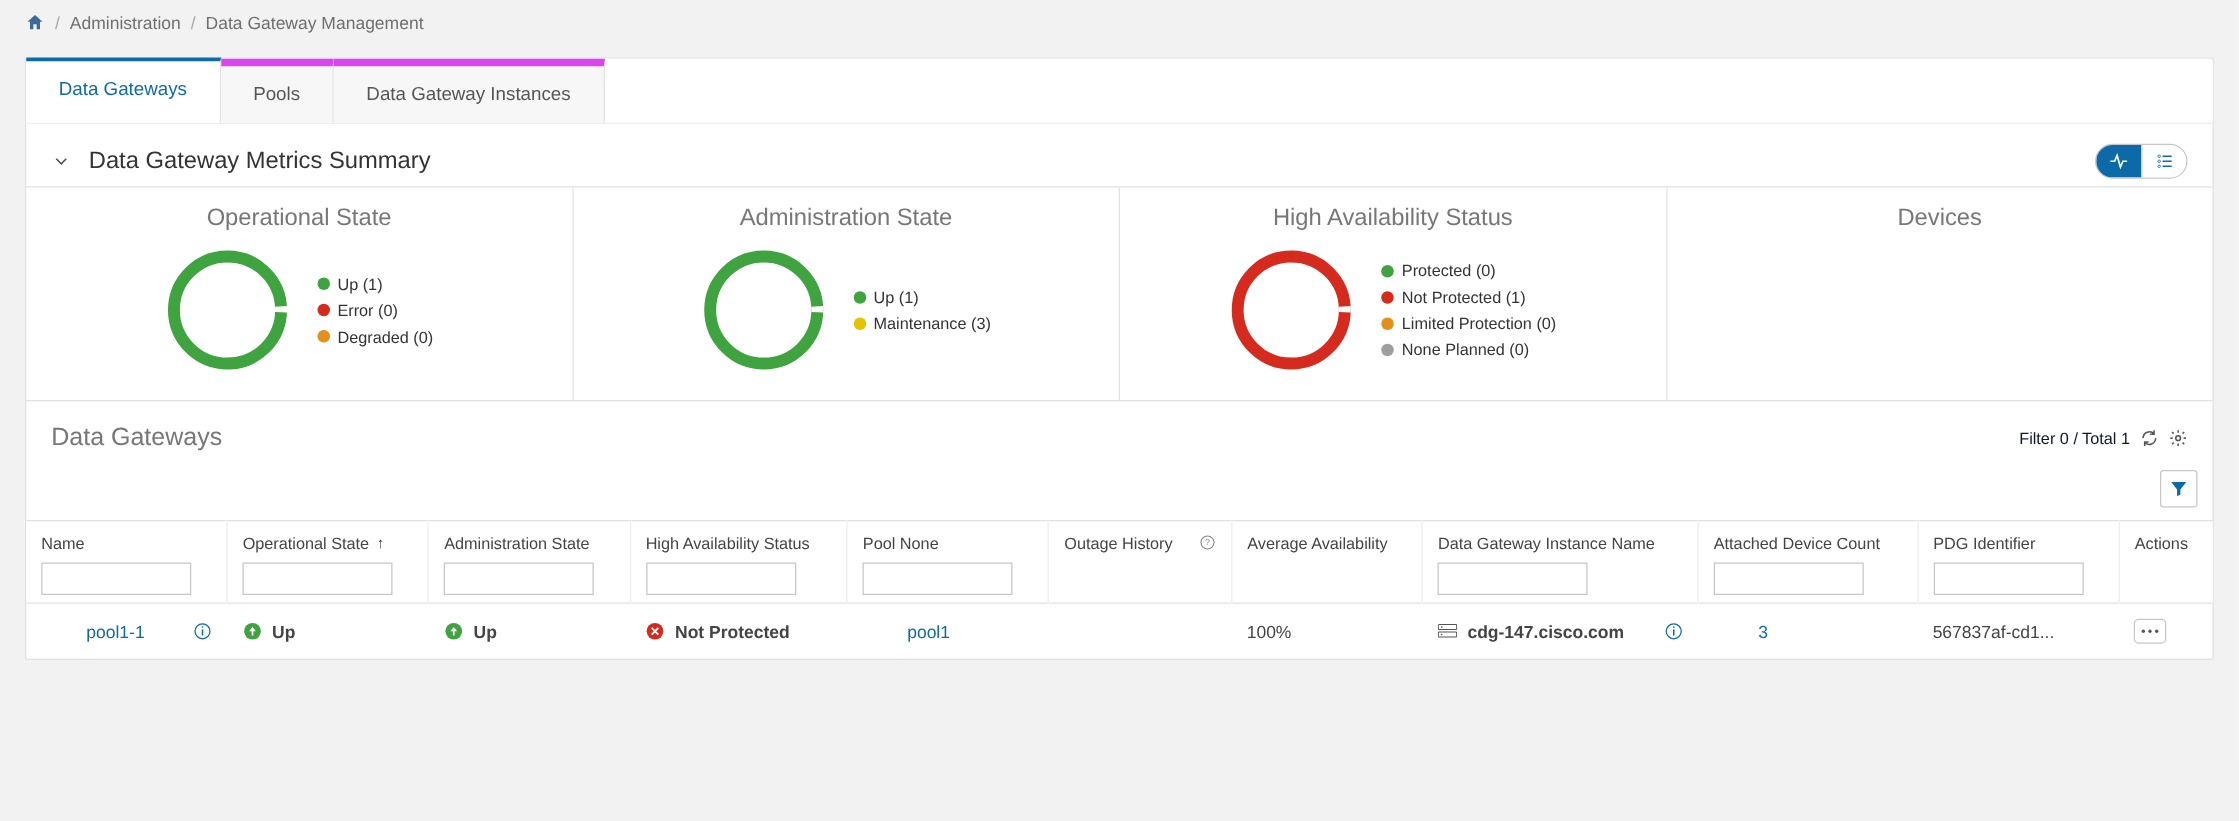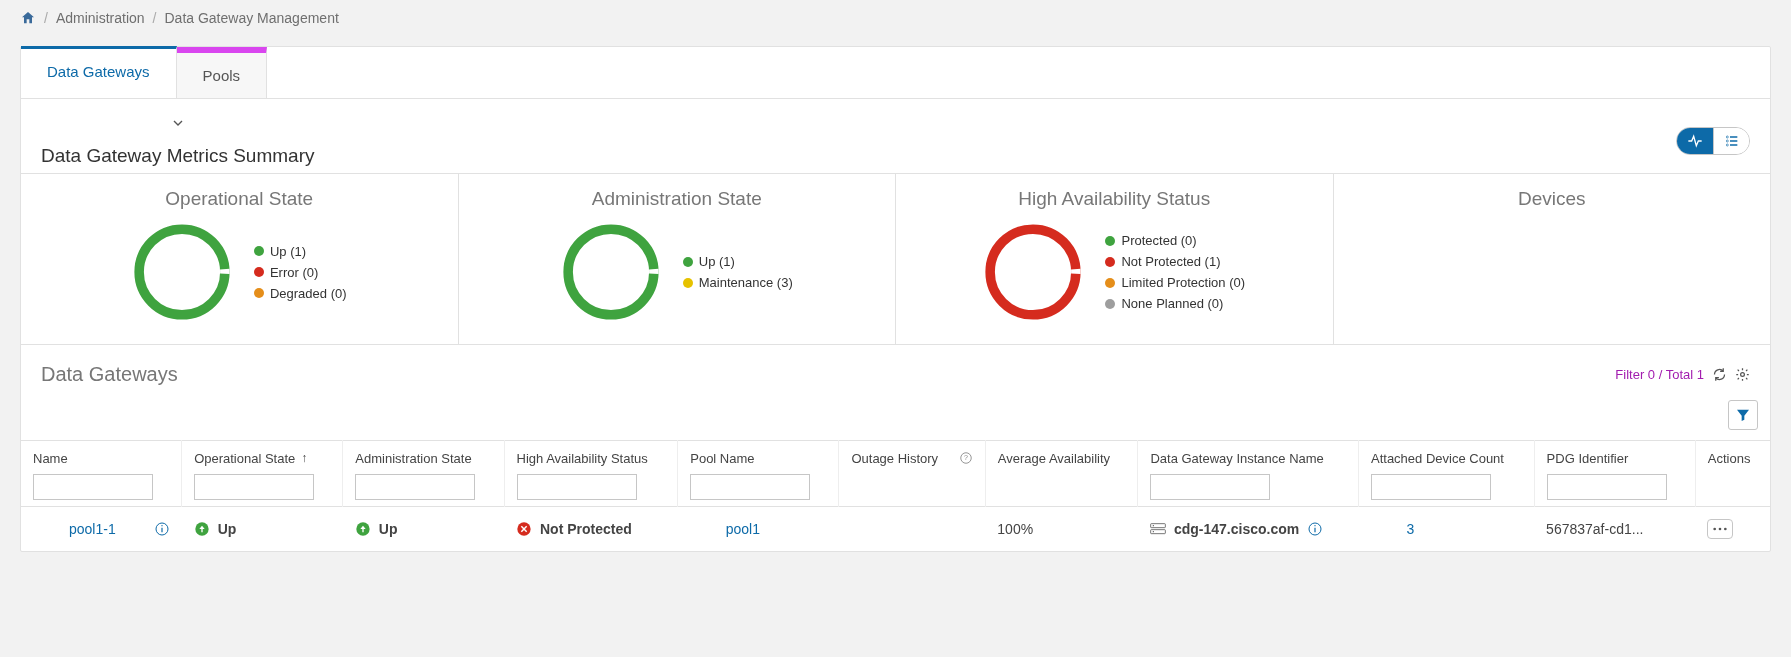--- a/index.html
+++ b/index.html
@@ -18,21 +18,21 @@
 
   
   .tabs { display:flex; border-bottom:1px solid #e1e1e1; background:#fff; border-top-left-radius:2px; border-top-right-radius:2px; }
   .tab { padding:14px 26px; font-size:15px; color:#555; border-right:1px solid #e1e1e1; cursor:pointer; background:#f7f7f7; }
   .tab:last-child { border-right:1px solid #e1e1e1; }
   .tab.active { color:#0d6aa8; background:#fff; border-top:3px solid #0d6aa8; margin-top:-1px; }
   .tab:not(.active) { border-top:6px solid #d946ef; }
 
   
   .summary-header { display:flex; align-items:center; justify-content:space-between; padding:16px 20px 6px 20px; }
-  .summary-header .left { display:flex; align-items:center; gap:14px;flex-direction:column; }
+  .summary-header .left { display:flex; align-items:center; gap:14px; }
   .summary-header .chev { width:16px; height:16px; stroke:#555; stroke-width:2; fill:none; }
   .summary-header .title { font-size:19px; color:#333; }
 
   .toggle-group { display:flex; border:1px solid #c6c6c6; border-radius:20px; overflow:hidden; height:28px; }
   .toggle-btn { display:flex; align-items:center; justify-content:center; width:36px; height:100%; cursor:pointer; }
   .toggle-btn.active { background:#0d6aa8; }
   .toggle-btn:not(.active) { background:#fff; border-left:1px solid #c6c6c6; }
   .toggle-btn svg { width:16px; height:16px; }
   .toggle-btn.active svg { stroke:#fff; fill:none; }
   .toggle-btn:not(.active) svg { stroke:#0d6aa8; fill:none; }
@@ -44,21 +44,21 @@
   .chart-card h3 { font-weight:normal; font-size:19px; color:#777; margin:0 0 12px 0; text-align:center; }
   .chart-body { display:flex; align-items:center; justify-content:center; gap:22px; }
   .donut { width:100px; height:100px; }
   .legend { display:flex; flex-direction:column; gap:6px; font-size:13px; }
   .legend-row { display:flex; align-items:center; gap:6px; white-space:nowrap; }
   .dot { width:10px; height:10px; border-radius:50%; flex-shrink:0; }
 
   
   .table-header { display:flex; align-items:center; justify-content:space-between; padding:18px 20px 8px 20px; }
   .table-header .title { font-size:20px; color:#777; font-weight:normal; }
-  .table-header .meta { display:flex; align-items:flex-start; gap:8px; color:#a21caf; font-size:13px; }
+  .table-header .meta { display:flex; align-items:flex-start; gap:8px; color:#0f172a; font-size:13px; }
   .table-header .meta svg { width:15px; height:15px; stroke:#555; fill:none; cursor:pointer; }
 
   .filter-bar { display:flex; justify-content:flex-end; padding:6px 12px 10px 12px; }
   .filter-btn { width:30px; height:30px; border:1px solid #c6c6c6; border-radius:3px; display:flex; align-items:center; justify-content:center; cursor:pointer; background:#fff; }
   .filter-btn svg { width:16px; height:16px; fill:#0d6aa8; }
 
   table.grid { width:100%; border-collapse:collapse; }
   table.grid th { text-align:left; font-weight:normal; font-size:13px; color:#444; padding:10px 12px 6px 12px; border-top:1px solid #e1e1e1; border-right:1px solid #eee; vertical-align:top; background:#fff; }
   table.grid th:last-child { border-right:none; }
   table.grid th .th-row { display:flex; gap:6px; }
@@ -90,20 +90,21 @@
     <span class="crumb">Administration</span>
     <span class="sep">/</span>
     <span class="crumb">Data Gateway Management</span>
   </div>
 
   <div class="panel">
 
     <div class="tabs">
       <div class="tab active">Data Gateways</div>
       <div class="tab">Pools</div>
+      <div class="tab">Data Gateway Instances</div>
     </div>
 
     <div class="summary-header">
       <div class="left">
         <svg class="chev" viewBox="0 0 24 24">
             <polyline points="6 9 12 15 18 9"></polyline>
           </svg>
         <span class="title">Data Gateway Metrics Summary</span>
       </div>
       <div class="toggle-group">
@@ -232,21 +233,21 @@
                 <span>Operational State</span> 
                 <span class="sort-arrow">↑</span>
               </div><input type="text" style=""></th>
             <th><div class="th-row">
                 <span>Administration State</span>
               </div><input type="text" style=""></th>
             <th><div class="th-row">
                 <span>High Availability Status</span>
               </div><input type="text" style=""></th>
             <th><div class="th-row">
-                <span>Pool Name</span>
+                <span>Pool None</span>
               </div><input type="text" style=""></th>
             <th>
               <div class="th-row">
                 <span>Outage History</span> 
                 <svg class="help-icon cell-right-icon" viewBox="0 0 24 24" style="margin-left:auto">
                   <circle cx="12" cy="12" r="9" stroke-width="1.5"></circle>
                   <text x="12" y="16" text-anchor="middle" font-size="12" fill="#888" stroke="none">?</text>
                 </svg>
               </div>
             </th>
@@ -305,21 +306,21 @@
                   <circle cx="12" cy="12" r="10" fill="#d52b1e"></circle>
                   <path d="M8 8l8 8M16 8l-8 8" stroke="#fff" stroke-width="2.2"></path>
                 </svg>
       <span>Not Protected</span>
     </div>
             </td>
     <td><a class="link">pool1</a></td>
     <td></td>
     <td>100%</td>
     <td>
-      <div class="status" style="">
+      <div class="status" style="justify-content:space-between">
         <div class="status">
           <svg class="ico-server" viewBox="0 0 24 18">
                     <rect x="1" y="1" width="22" height="6" rx="1" fill="none" stroke="#555" stroke-width="1.2"></rect>
                     <rect x="1" y="10" width="22" height="6" rx="1" fill="none" stroke="#555" stroke-width="1.2"></rect>
                     <circle cx="5" cy="4" r="1" fill="#555"></circle>
                     <circle cx="5" cy="13" r="1" fill="#555"></circle>
                   </svg>
           <span>cdg-147.cisco.com</span>
         </div>
         <svg class="ico-info" viewBox="0 0 24 24">

